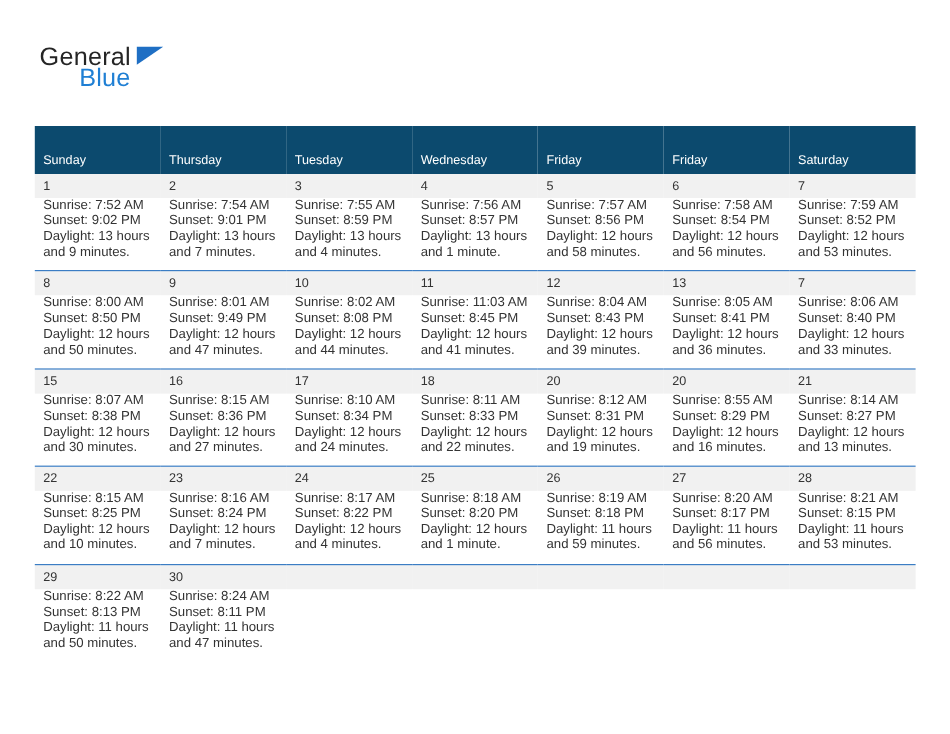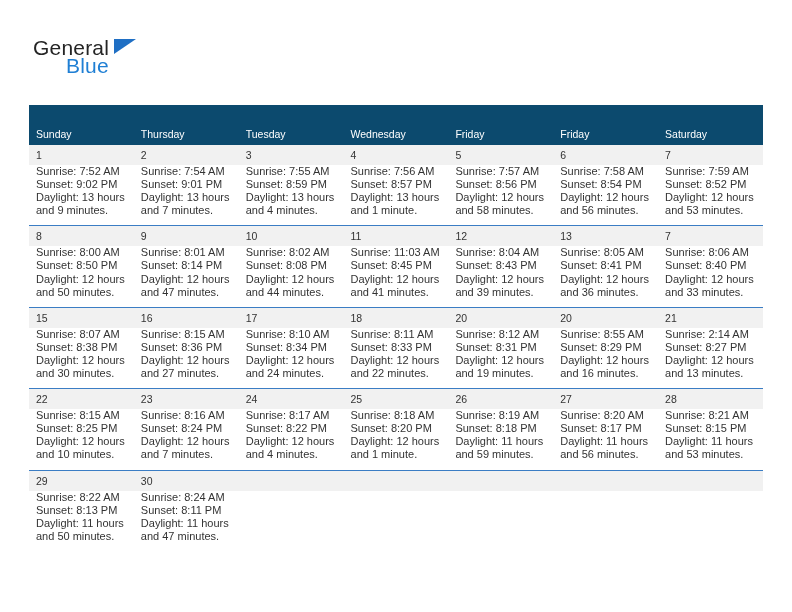--- a/index.html
+++ b/index.html
@@ -254,21 +254,21 @@
                 <div>Daylight: 12 hours</div>
                 <div>and 50 minutes.</div>
               </div>
             </div>
           </td>
           <td>
             <div class="day-cell-inner">
               <div class="day-num">9</div>
               <div class="day-info">
                 <div>Sunrise: 8:01 AM</div>
-                <div>Sunset: 8:14 PM</div>
+                <div>Sunset: 9:49 PM</div>
                 <div>Daylight: 12 hours</div>
                 <div>and 47 minutes.</div>
               </div>
             </div>
           </td>
           <td>
             <div class="day-cell-inner">
               <div class="day-num">10</div>
               <div class="day-info">
                 <div>Sunrise: 8:02 AM</div>
@@ -387,21 +387,21 @@
                 <div>Sunset: 8:29 PM</div>
                 <div>Daylight: 12 hours</div>
                 <div>and 16 minutes.</div>
               </div>
             </div>
           </td>
           <td>
             <div class="day-cell-inner">
               <div class="day-num">21</div>
               <div class="day-info">
-                <div>Sunrise: 2:14 AM</div>
+                <div>Sunrise: 8:14 AM</div>
                 <div>Sunset: 8:27 PM</div>
                 <div>Daylight: 12 hours</div>
                 <div>and 13 minutes.</div>
               </div>
             </div>
           </td>
         </tr>
         <tr>
           <td>
             <div class="day-cell-inner">

